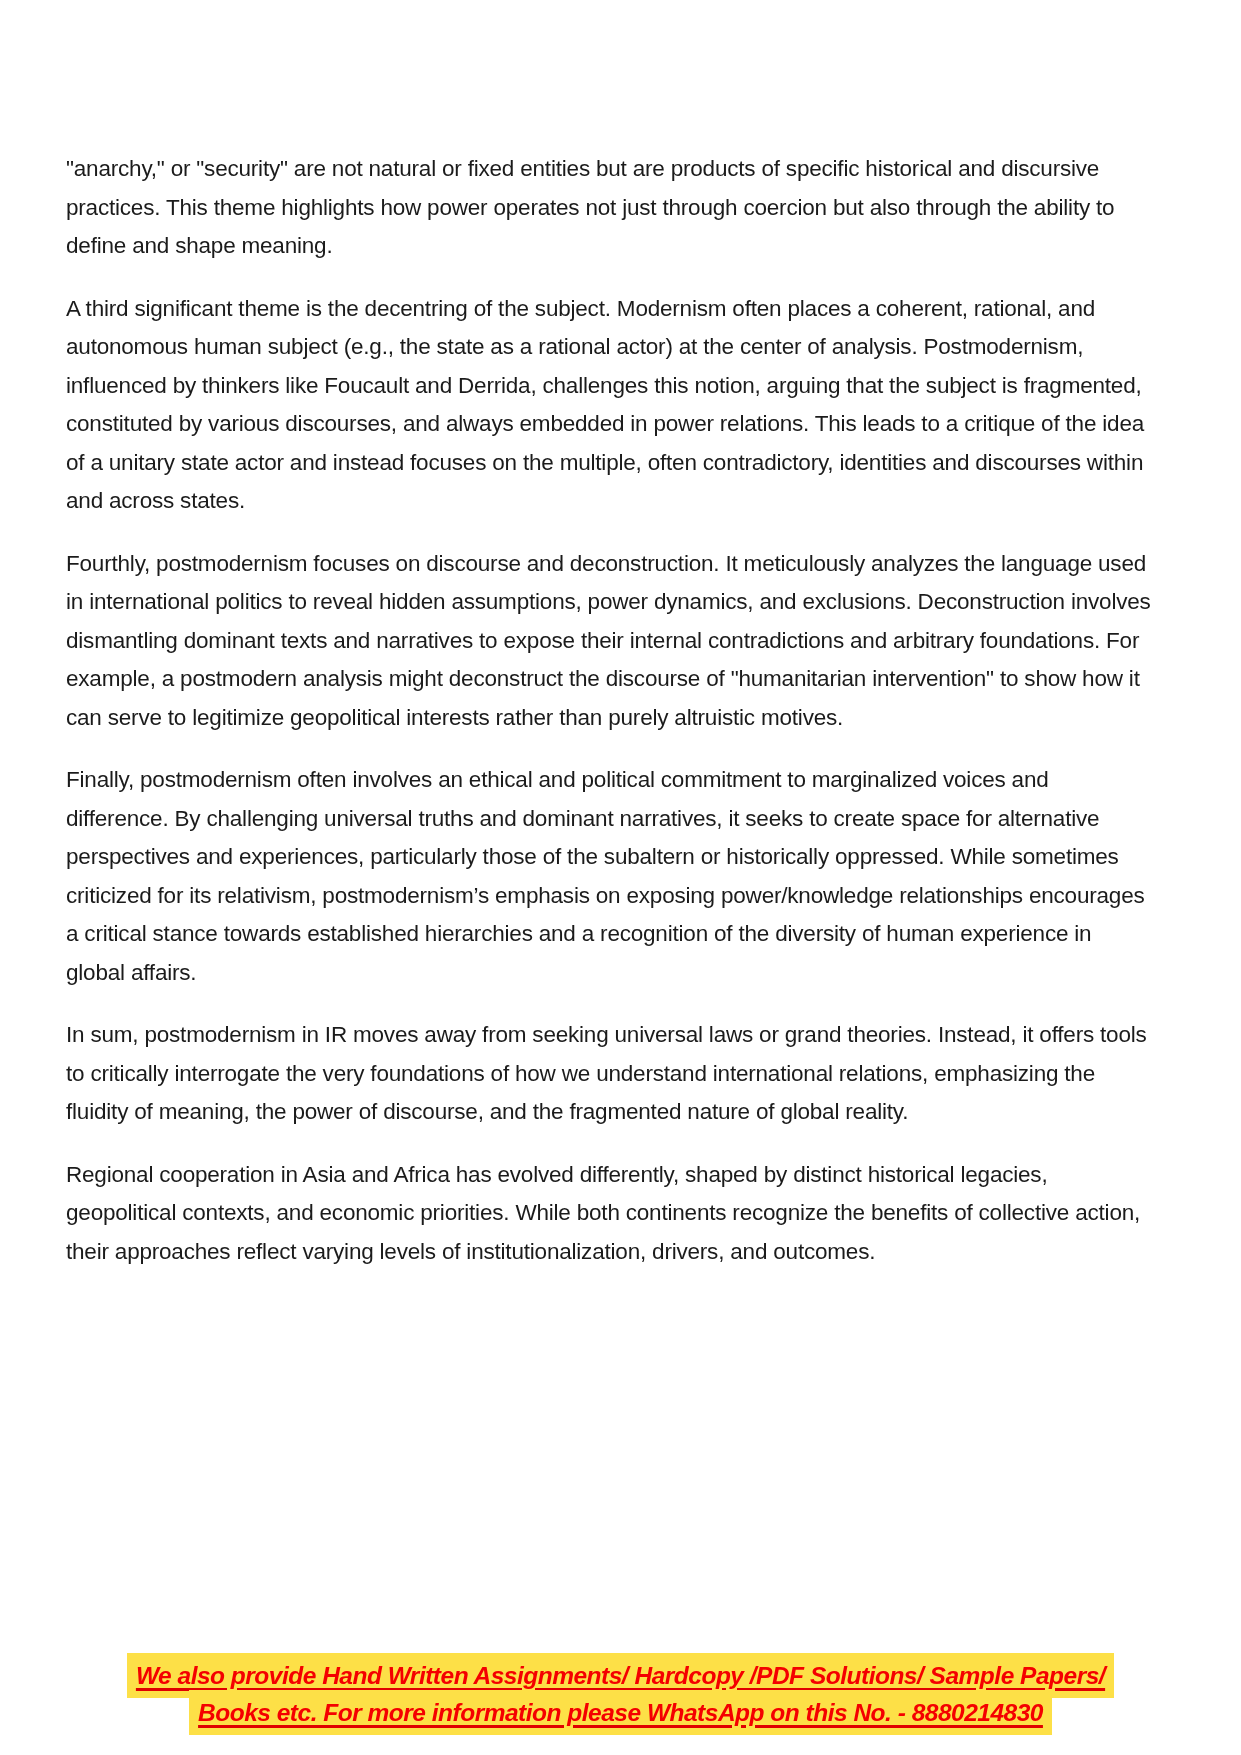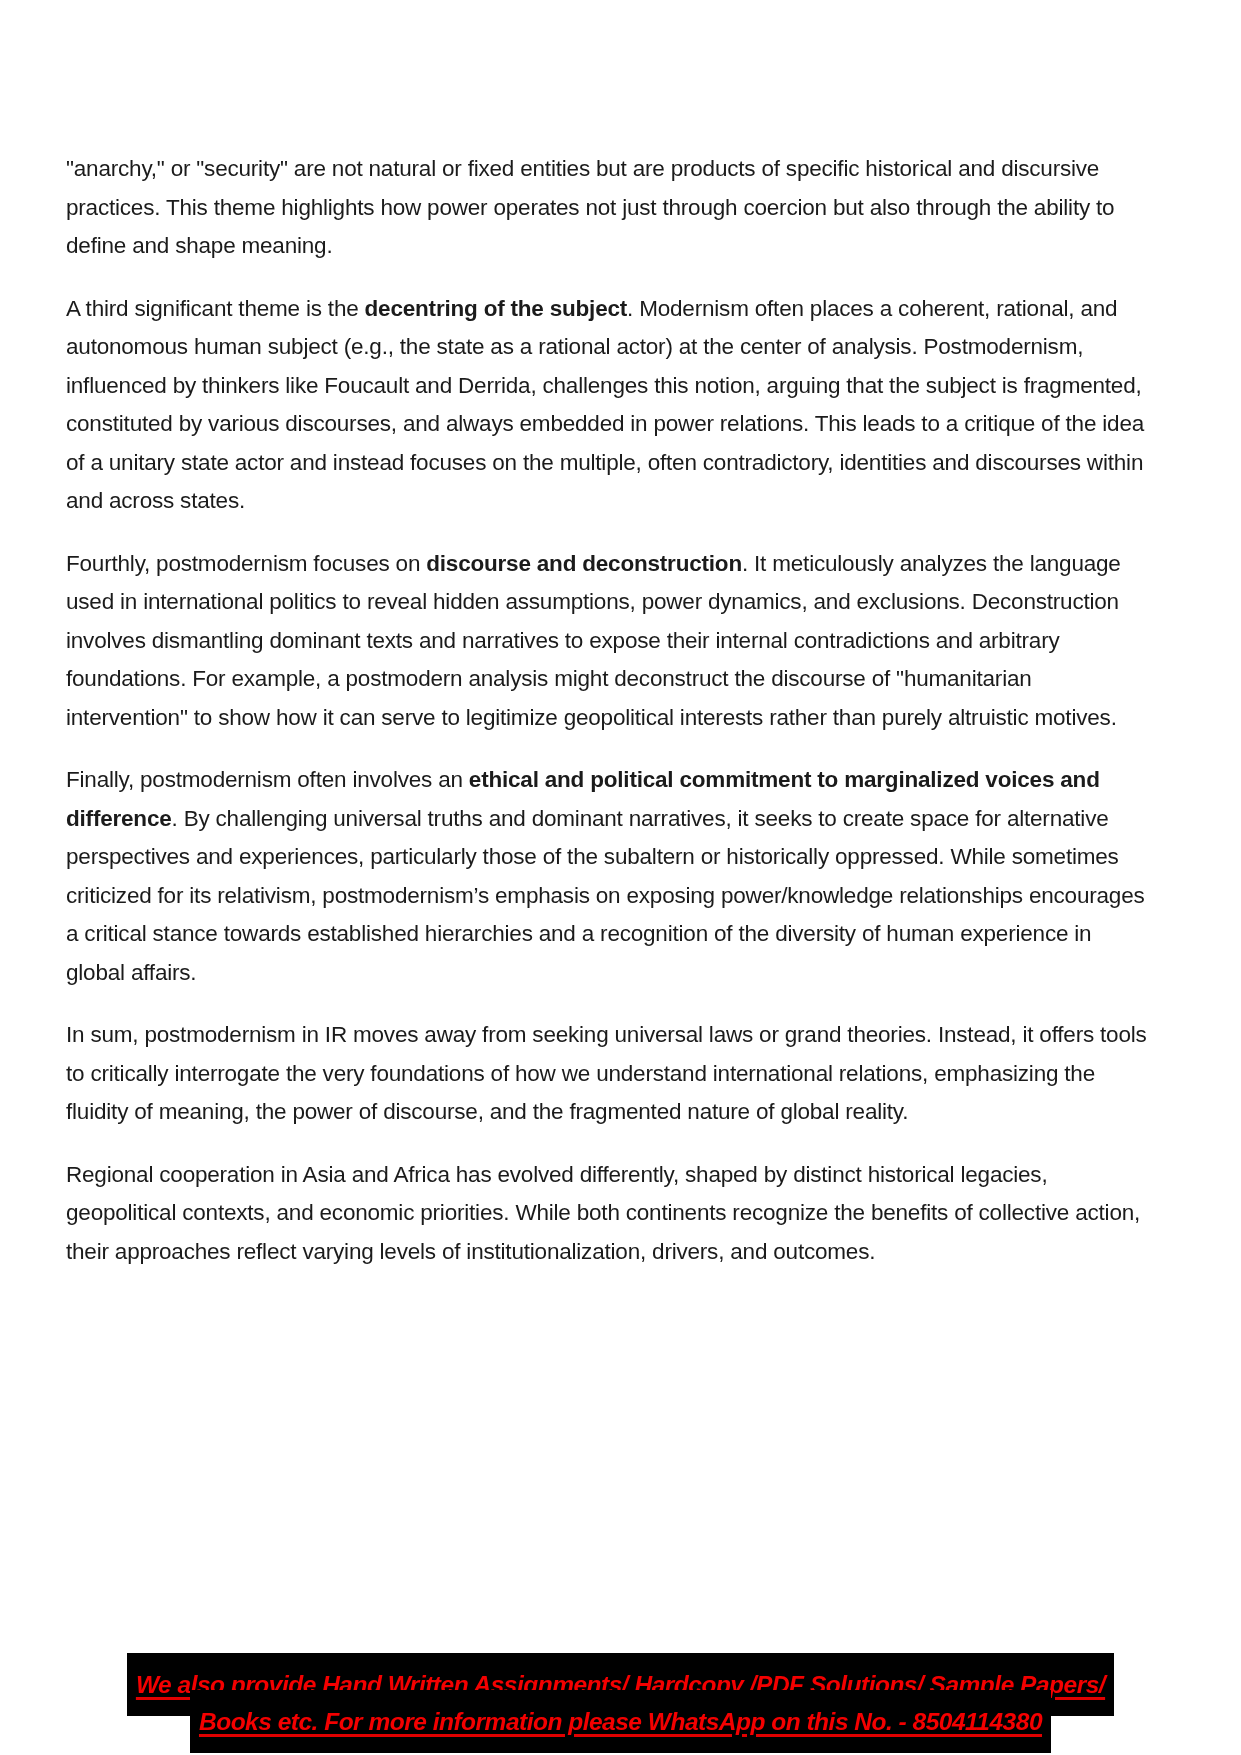--- a/index.html
+++ b/index.html
@@ -22,39 +22,39 @@
     top: 150px;
     width: 1090px;
     font-size: 22.5px;
     line-height: 38.5px;
     letter-spacing: -0.2px;
     color: #1b1b1b;
     text-align: left;
   }
   .para { margin-bottom: 24px; }
   .para:last-child { margin-bottom: 0; }
-  .bold { font-weight: bold; }
+  .bold { font-weight: normal; }
   .heading { font-weight: bold; }
   .footer {
     position: absolute;
     left: 0;
     top: 1653px;
     width: 1241px;
     text-align: center;
     font-weight: bold;
     font-style: italic;
     font-size: 24.5px;
     letter-spacing: -0.5px;
   }
   .footer-line { height: 37px; }
   .highlight {
     display: inline-block;
     line-height: 37px;
-    padding: 13px 9px;
-    background: #000000;
+    padding: 4px 9px;
+    background: #fde047;
     color: #f40000;
     text-decoration: underline;
     text-decoration-color: #e00000;
     text-decoration-thickness: 2.5px;
     text-underline-offset: 4px;
   }
 </style>
 </head>
 <body>
 
@@ -72,16 +72,16 @@
 
     <p class="para"><span>In sum, postmodernism in IR moves away from seeking universal laws or grand theories. Instead, it offers tools to critically interrogate the very foundations of how we understand international relations, emphasizing the fluidity of meaning, the power of discourse, and the fragmented nature of global reality.</span></p>
 
 
     <p class="para"><span>Regional cooperation in Asia and Africa has evolved differently, shaped by distinct historical legacies, geopolitical contexts, and economic priorities. While both continents recognize the benefits of collective action, their approaches reflect varying levels of institutionalization, drivers, and outcomes.</span></p>
 
   </div>
 
   <div class="footer">
     <div class="footer-line"><span class="highlight">We also provide Hand Written Assignments/ Hardcopy /PDF Solutions/ Sample Papers/</span></div>
-    <div class="footer-line"><span class="highlight">Books etc. For more information please WhatsApp on this No. - 8504114380</span></div>
+    <div class="footer-line"><span class="highlight">Books etc. For more information please WhatsApp on this No. - 8880214830</span></div>
   </div>
 
 </div>
 
 </body></html>

